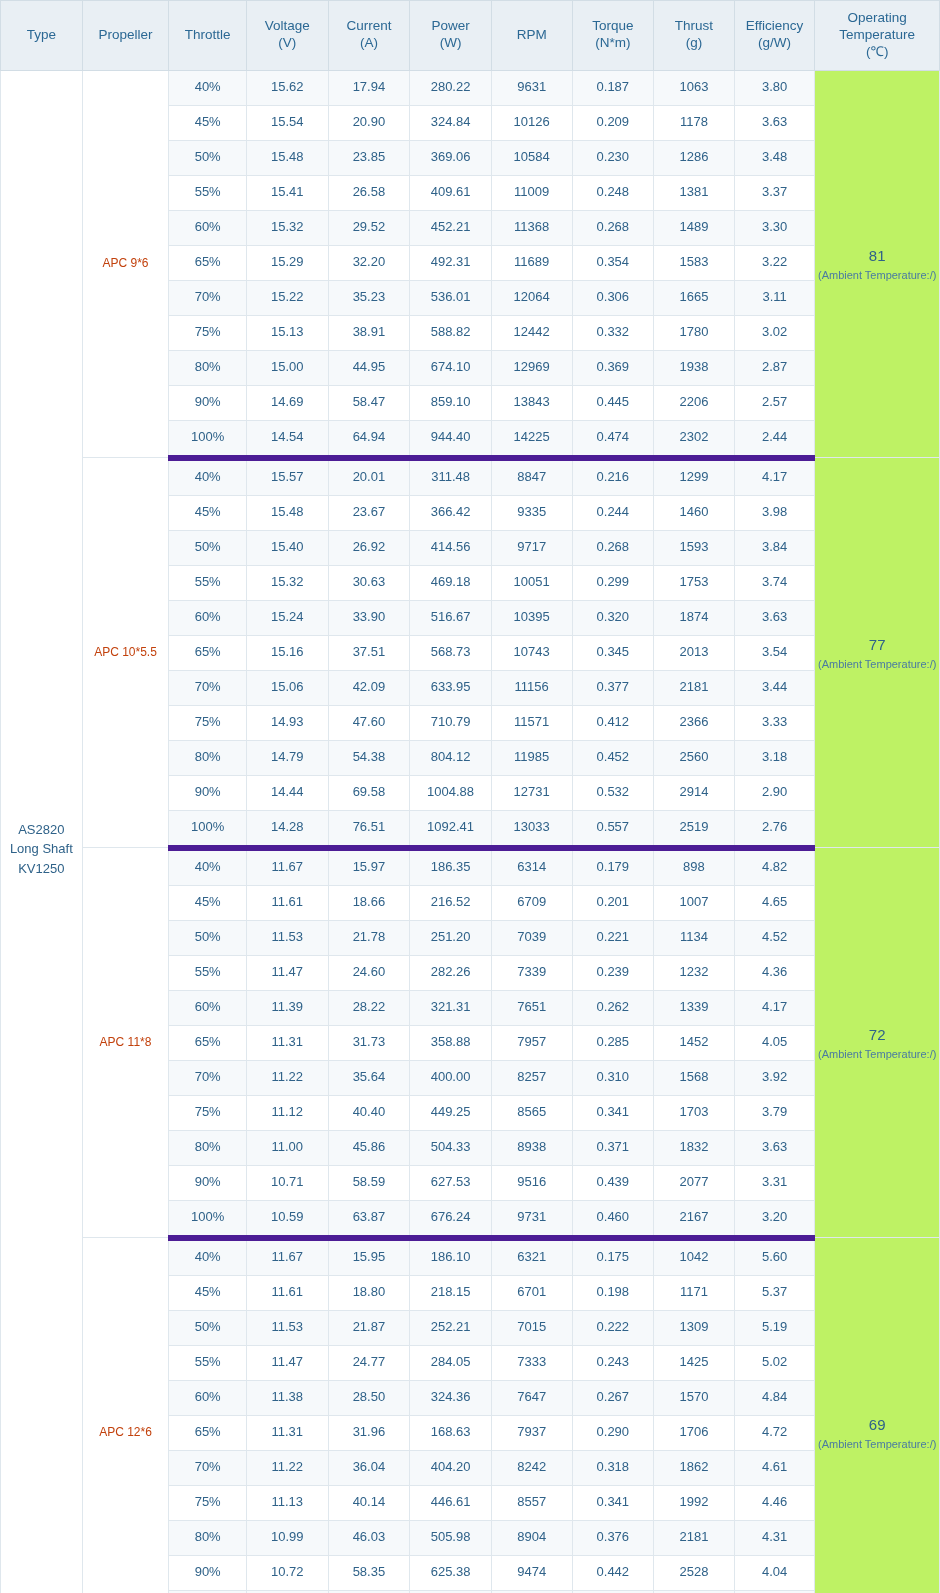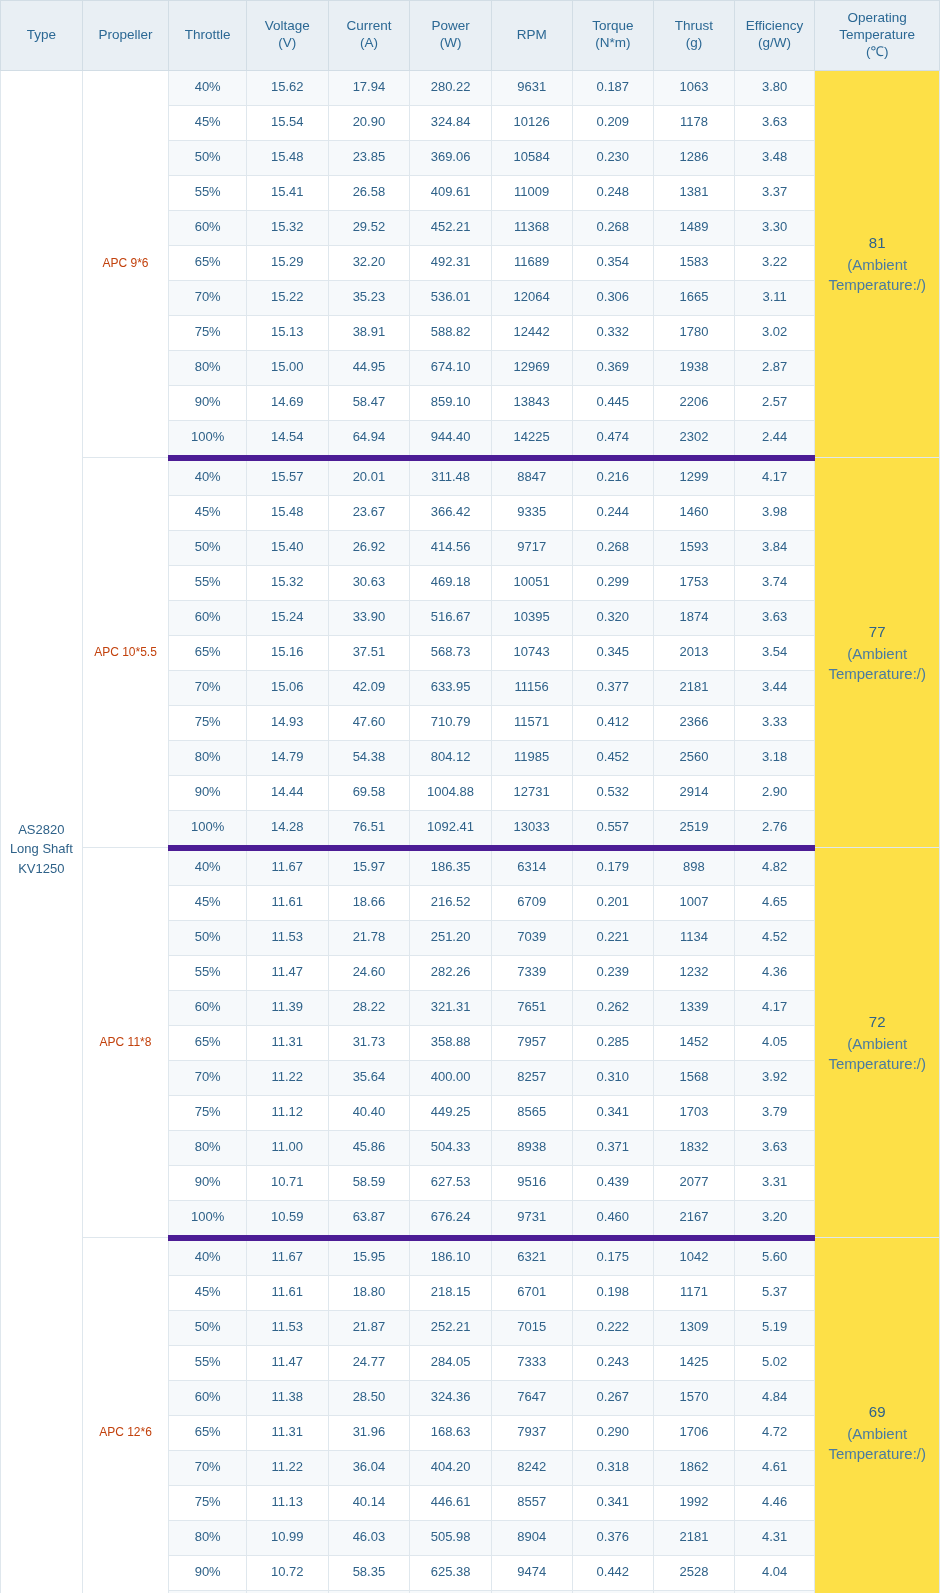--- a/index.html
+++ b/index.html
@@ -67,28 +67,28 @@
     font-size: 13px;
     line-height: 1.5;
   }
   td.prop-cell {
     background: #ffffff;
     color: #c2410c;
     font-size: 12px;
     line-height: 1.45;
   }
   td.temp-cell {
-    background: #fde047;
+    background: #bef264;
     color: #2f6289;
     font-size: 15px;
     line-height: 1.4;
   }
   td.temp-cell .amb {
     display: block;
-    font-size: 15px;
+    font-size: 11px;
     color: #4a7ba1;
     line-height: 1.35;
     margin-top: 2px;
   }
   .group-end td { border-bottom: 6px solid #4c1d95; }
 </style>
 </head>
 <body>
 
 <div class="sheet">

